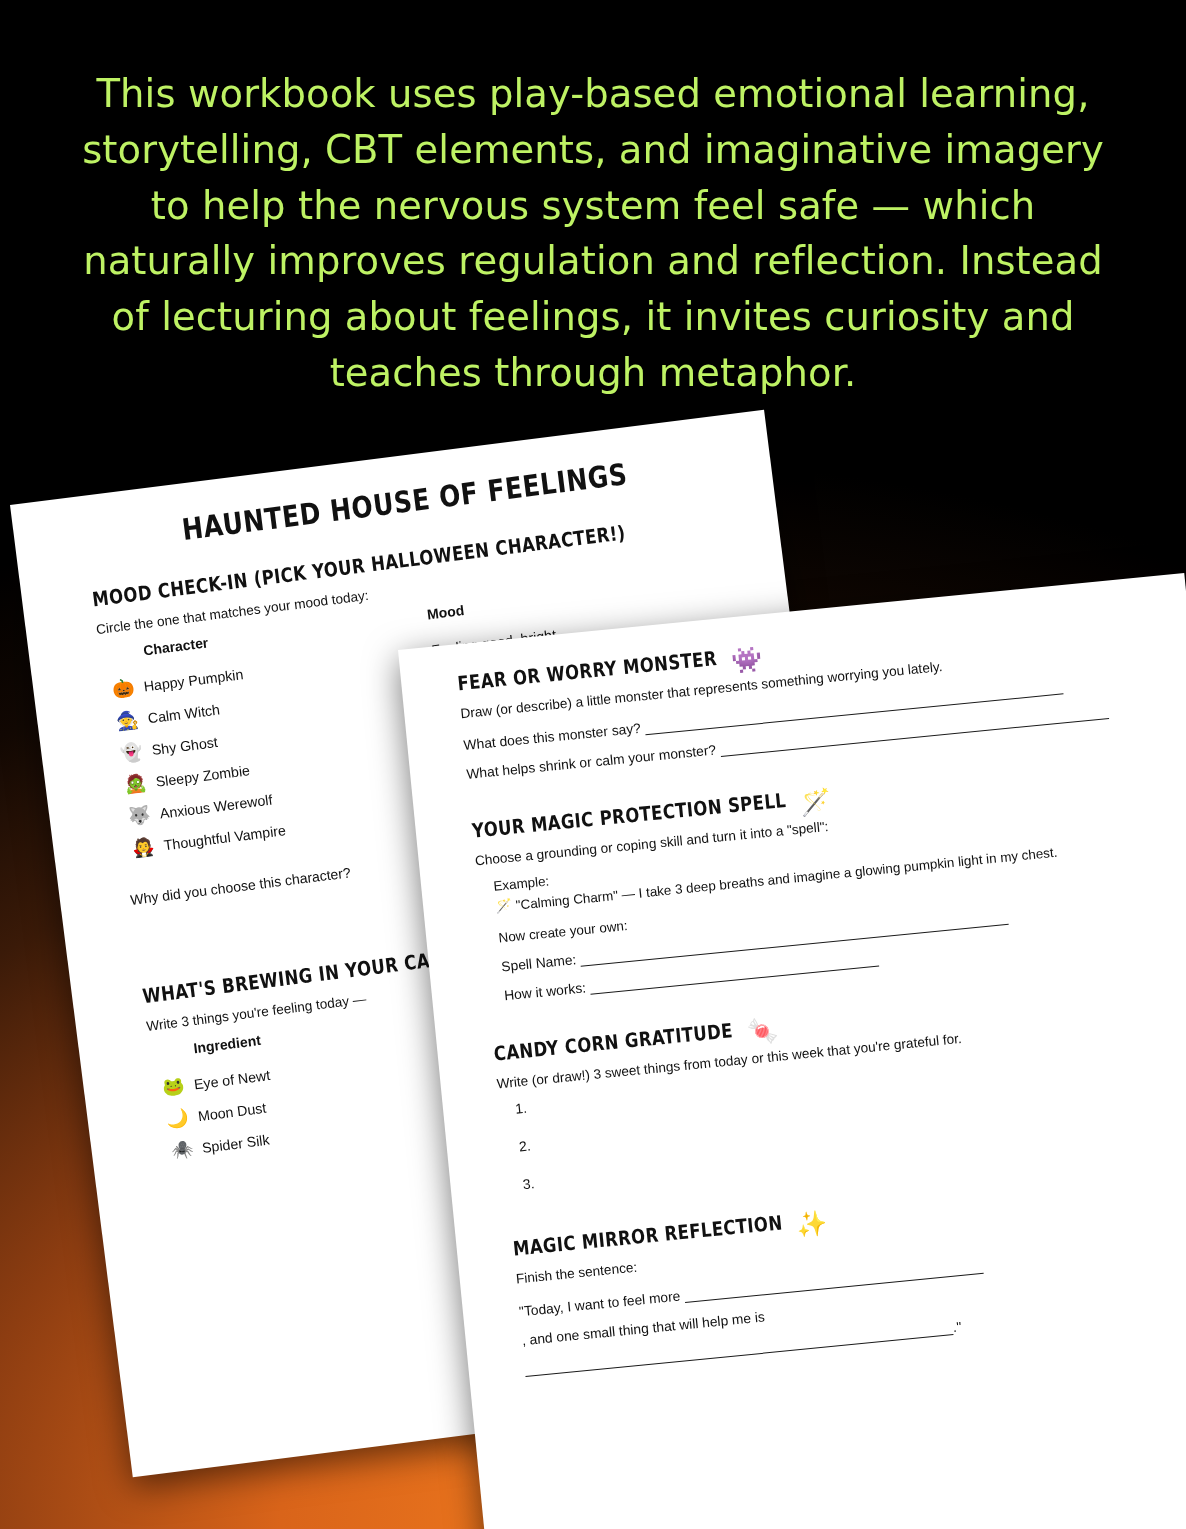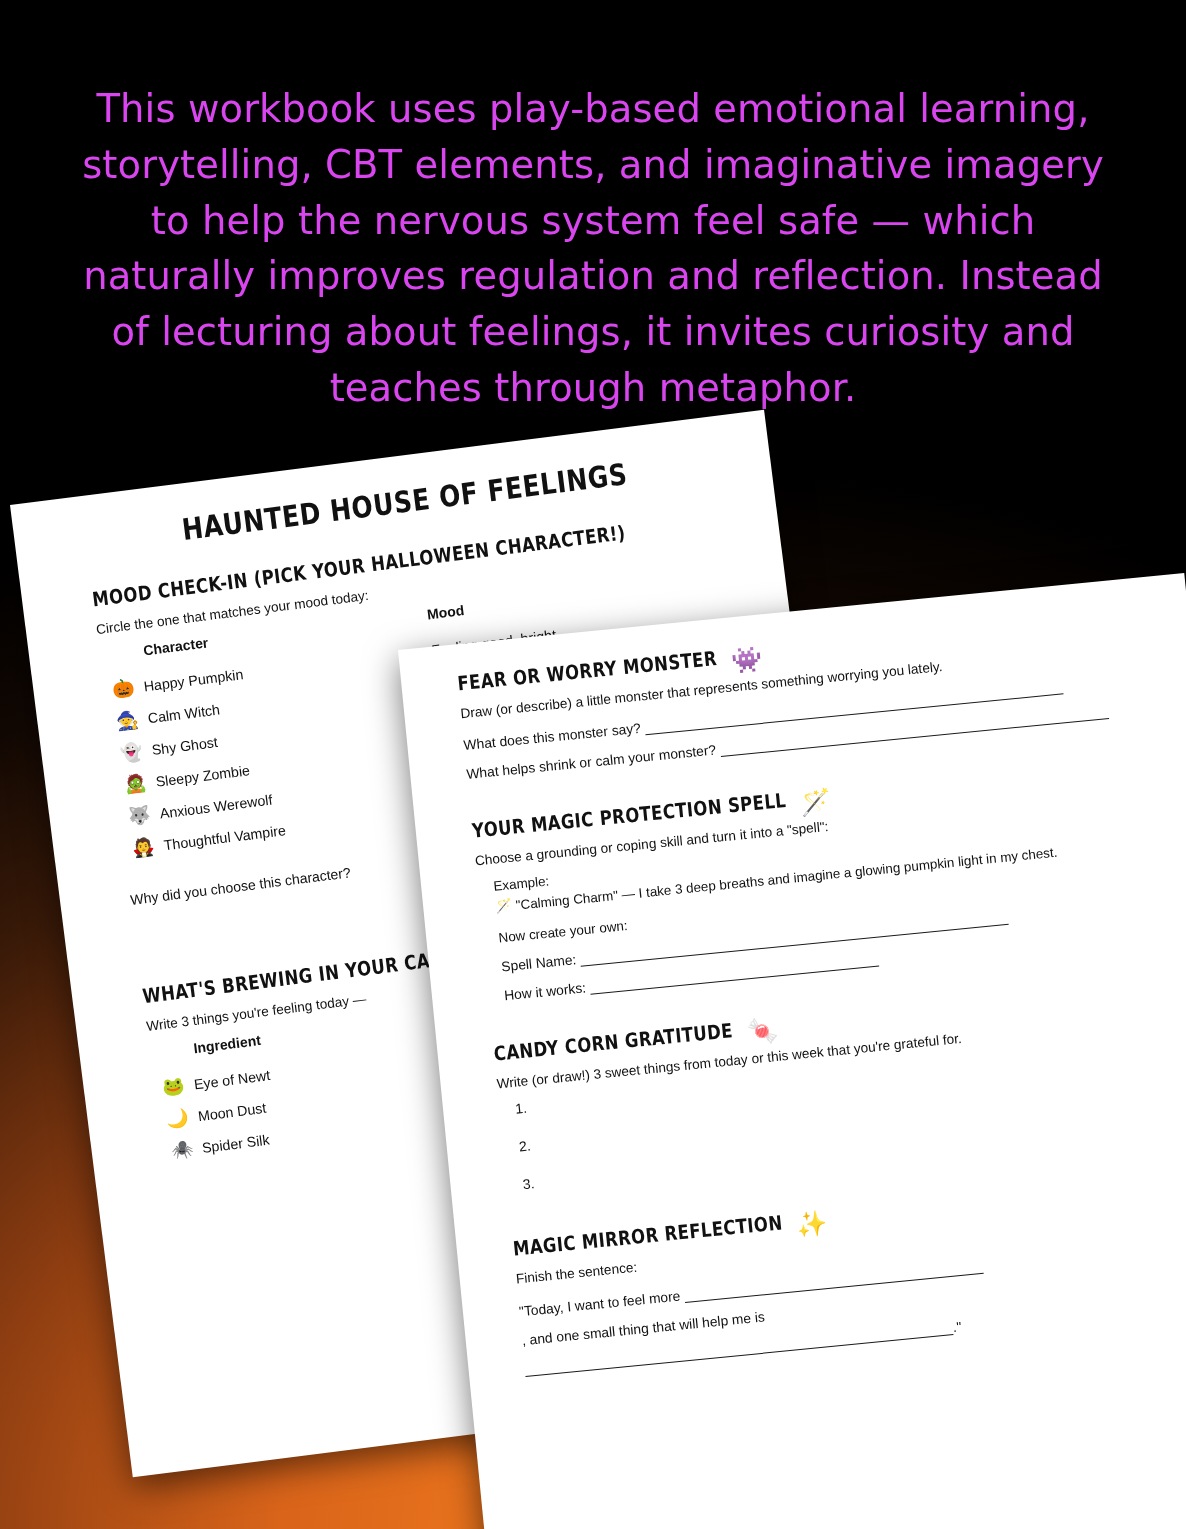--- a/index.html
+++ b/index.html
@@ -22,28 +22,27 @@
       linear-gradient(180deg, #000 0%, #120703 22%, #3b1a08 44%, #8b3c11 66%, #e06b1b 86%, #f07b20 100%);
   }
 
   
   #headline {
     position: absolute;
     top: 66px;
     left: 78px;
     width: 1030px;
     text-align: center;
-    color: #d946ef;
+    color: #bef264;
     font-size: 38.5px;
     line-height: 1.45;
     font-family: "DejaVu Sans", sans-serif;
     font-weight: 400;
     letter-spacing: 0.1px;
     white-space: pre-wrap;
-    margin-top: 15px;
   }
 
   
   .page {
     position: absolute;
     background: #fff;
     box-shadow: 0 10px 34px rgba(0,0,0,0.55);
     overflow: hidden;
     font-family: "Liberation Sans", sans-serif;
     color: #111;

